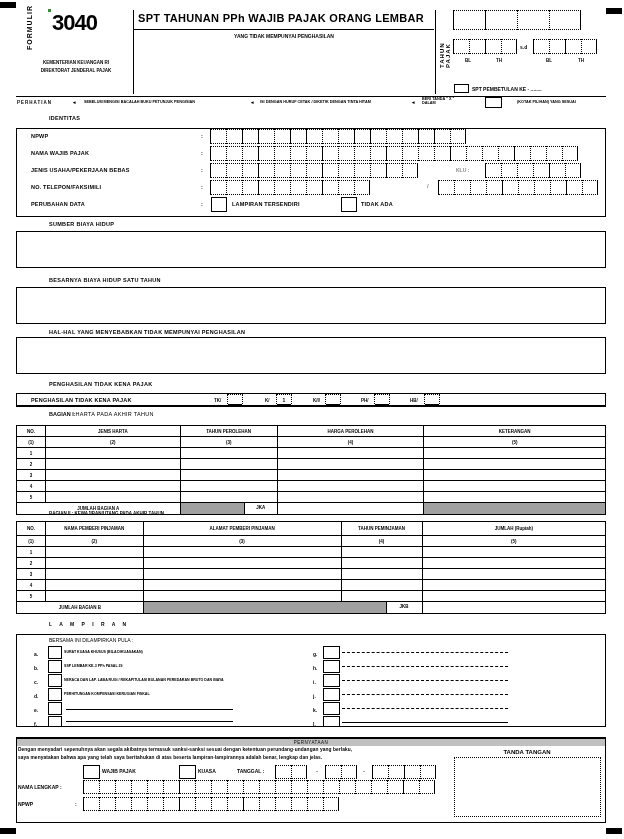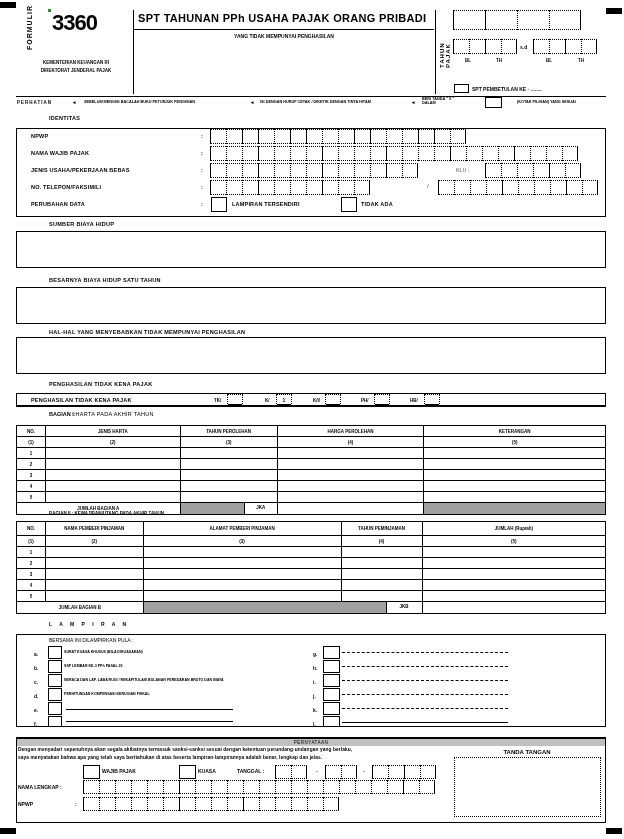--- a/index.html
+++ b/index.html
@@ -28,26 +28,26 @@
 </head>
 <body>
 
 <div class="corner" style="left:0;top:2px;"></div>
 <div class="corner" style="left:606px;top:8px;"></div>
 <div class="corner" style="left:0;top:828px;"></div>
 <div class="corner" style="left:606px;top:828px;"></div>
 
 <div class="abs vtext" style="left:26px;top:12px;font-size:7px;height:38px;">FORMULIR</div>
 <div class="abs" style="left:48px;top:9px;width:3px;height:3px;background:#3a8a3a;"></div>
-<div class="abs" style="left:52px;top:10px;font-size:22px;font-weight:bold;letter-spacing:-1px;">3360</div>
+<div class="abs" style="left:52px;top:10px;font-size:22px;font-weight:bold;letter-spacing:-1px;">3040</div>
 <div class="abs" style="left:26px;top:60px;font-size:4.5px;width:100px;text-align:center;">KEMENTERIAN KEUANGAN RI</div>
 <div class="abs" style="left:22px;top:68px;font-size:4.5px;width:108px;text-align:center;">DIREKTORAT JENDERAL PAJAK</div>
 
 <div class="abs" style="left:133px;top:10px;width:1px;height:84px;background:#000;"></div>
-<div class="abs" style="left:138px;top:12px;font-size:11px;font-weight:bold;letter-spacing:0.3px;white-space:nowrap;">SPT TAHUNAN PPh USAHA PAJAK ORANG PRIBADI</div>
+<div class="abs" style="left:138px;top:12px;font-size:11px;font-weight:bold;letter-spacing:0.3px;white-space:nowrap;">SPT TAHUNAN PPh WAJIB PAJAK ORANG LEMBAR</div>
 <div class="abs" style="left:134px;top:29px;width:300px;height:1px;background:#000;"></div>
 <div class="abs" style="left:134px;top:33px;width:300px;text-align:center;font-size:5px;">YANG TIDAK MEMPUNYAI PENGHASILAN</div>
 <div class="abs" style="left:435px;top:10px;width:1px;height:84px;background:#000;"></div>
 
 <div class="abs vtext" style="left:439px;top:20px;font-size:6px;height:48px;">TAHUN PAJAK</div>
 
 <div class="cellrow" style="left:453px;top:10px;height:20px;">
   <div class="c solid" style="width:32px;height:20px;"></div>
     <div class="c solid" style="width:32px;height:20px;"></div>
     <div class="c" style="width:32px;height:20px;"></div>

